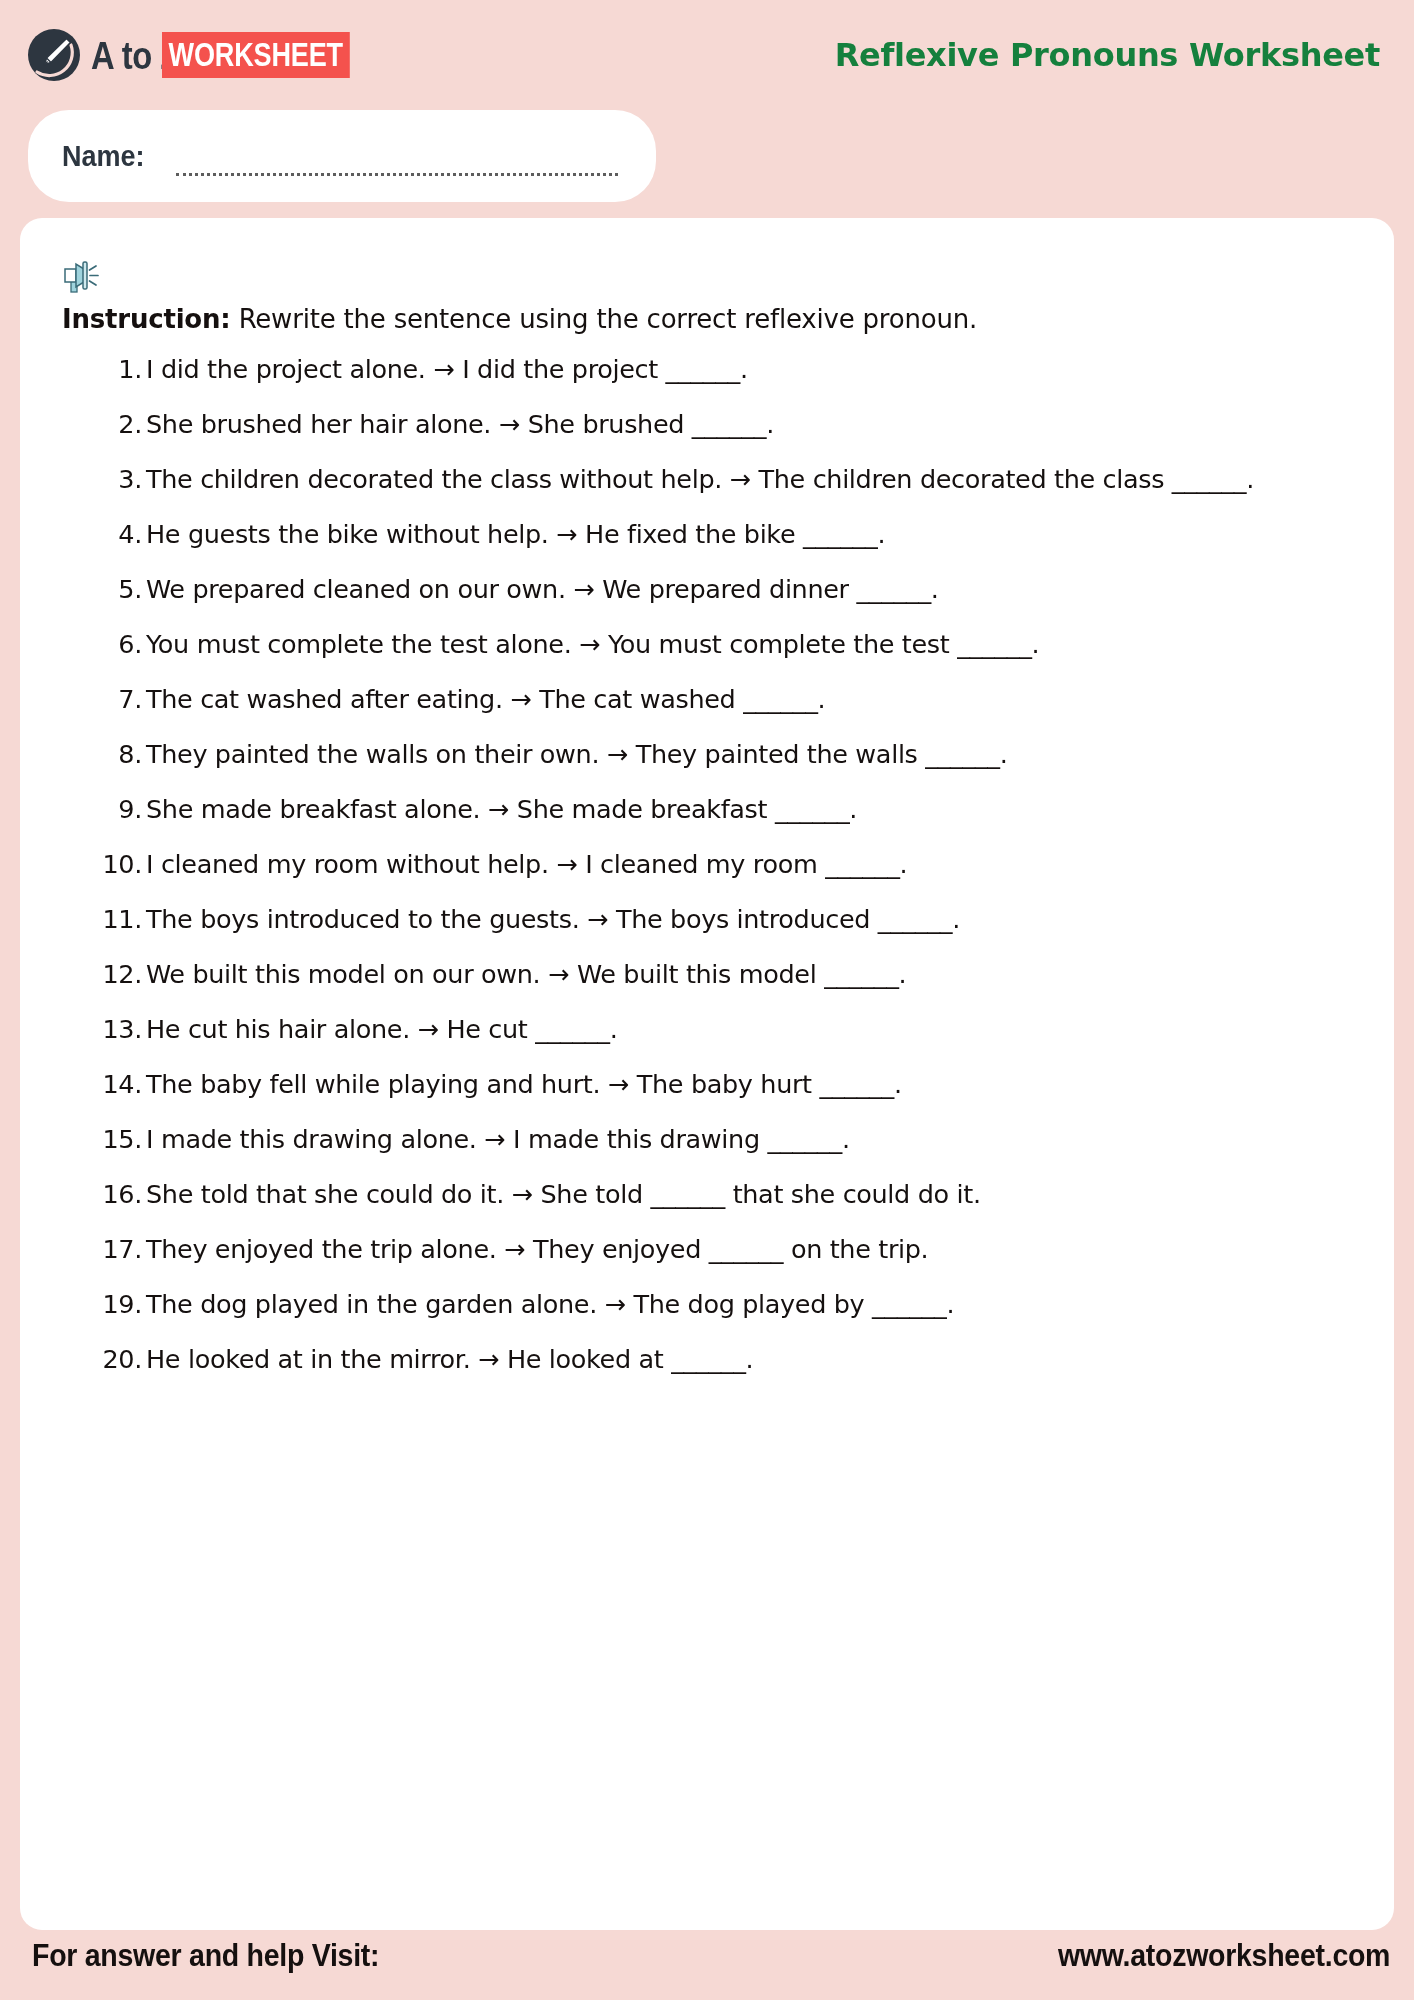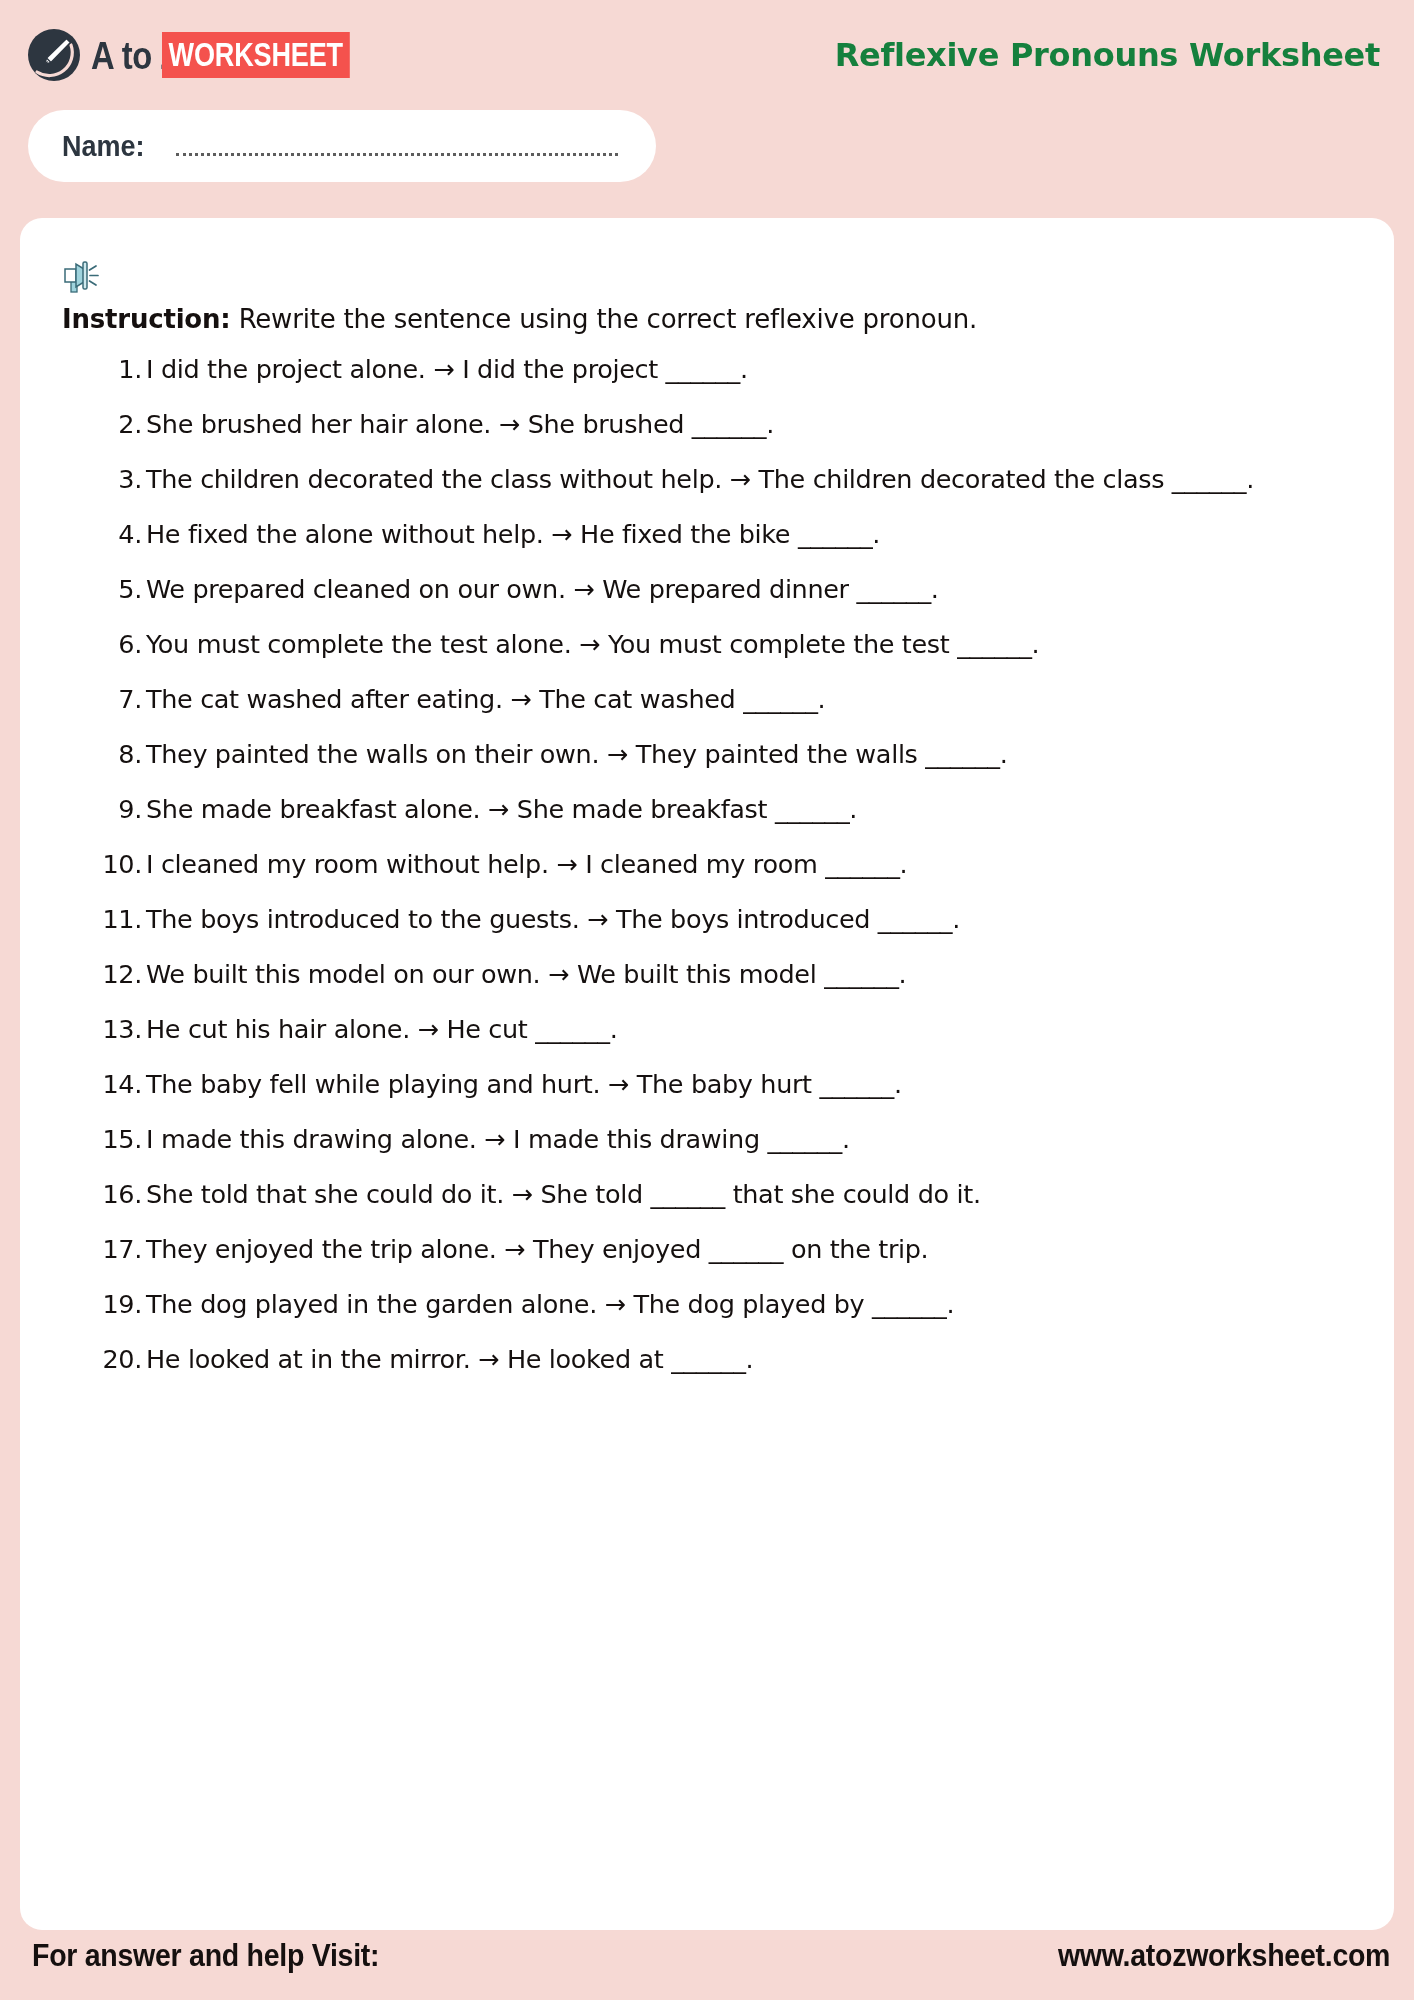--- a/index.html
+++ b/index.html
@@ -85,21 +85,21 @@
     gap: 26px;
     padding: 0 28px;
     height: 82px;
   }
 
   .field {
     background: #ffffff;
     border-radius: 41px;
     display: flex;
     align-items: center;
-    height: 72px;
+    height: 92px;
     padding: 4px 34px;
   }
 
   .field-name { flex: 0 0 628px; }
   .field-class { flex: 1 1 auto; }
 
   .field-label {
     font-family: "Liberation Sans Narrow", "Liberation Sans", sans-serif;
     font-weight: bold;
     font-size: 30px;
@@ -267,21 +267,21 @@
         <li class="qitem">
           <span class="qnum">2.</span>
           <span class="qtext">She brushed her hair alone. → She brushed ______.</span>
         </li>
         <li class="qitem">
           <span class="qnum">3.</span>
           <span class="qtext">The children decorated the class without help. → The children decorated the class ______.</span>
         </li>
         <li class="qitem">
           <span class="qnum">4.</span>
-          <span class="qtext">He fixed the alone without help. → He fixed the bike ______.</span>
+          <span class="qtext">He guests the bike without help. → He fixed the bike ______.</span>
         </li>
         <li class="qitem">
           <span class="qnum">5.</span>
           <span class="qtext">We prepared cleaned on our own. → We prepared dinner ______.</span>
         </li>
         <li class="qitem">
           <span class="qnum">6.</span>
           <span class="qtext">You must complete the test alone. → You must complete the test ______.</span>
         </li>
         <li class="qitem">

